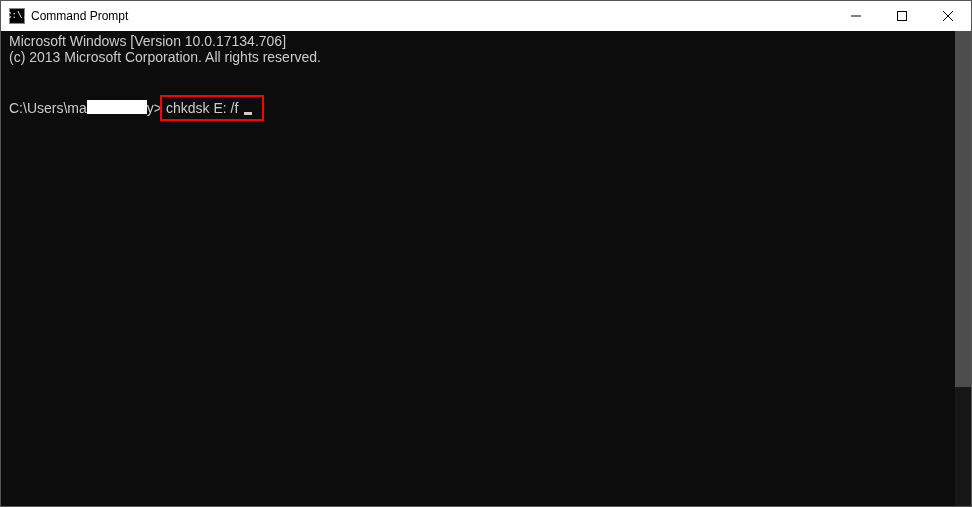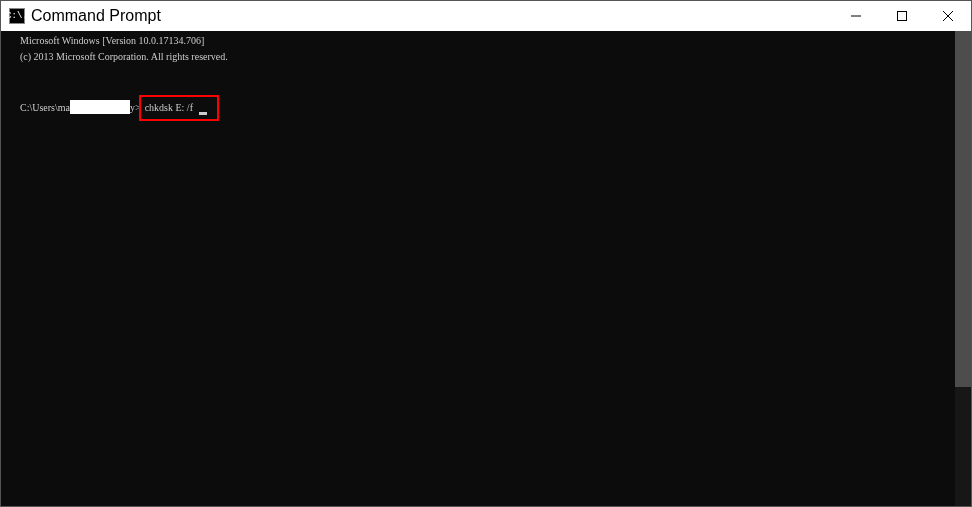--- a/index.html
+++ b/index.html
@@ -38,21 +38,21 @@
       color: #fff;
       font-size: 9px;
       font-family: 'Courier New', monospace;
       display: flex;
       align-items: center;
       justify-content: center;
       margin-right: 6px;
       border: 1px solid #888;
     }
     .title-text {
-      font-size: 16px;
+      font-size: 12px;
       color: #000;
     }
     .window-controls {
       position: absolute;
       right: 0;
       top: 0;
       height: 30px;
       display: flex;
     }
     .win-btn {
@@ -70,23 +70,23 @@
       height: 10px;
     }
     .terminal-area {
       flex: 1;
       background: #0c0c0c;
       position: relative;
       display: flex;
     }
     .terminal-content {
       flex: 1;
-      padding: 2px 19px;
-      font-family: Liberation Serif, serif;
-      font-size: 10px;
+      padding: 2px 8px;
+      font-family: Liberation Sans, sans-serif;
+      font-size: 14px;
       line-height: 16px;
       color: #cccccc;
       white-space: pre;
       letter-spacing: 0px;
     }
     .scrollbar {
       width: 16px;
       background: #171717;
       height: 100%;
       position: relative;

